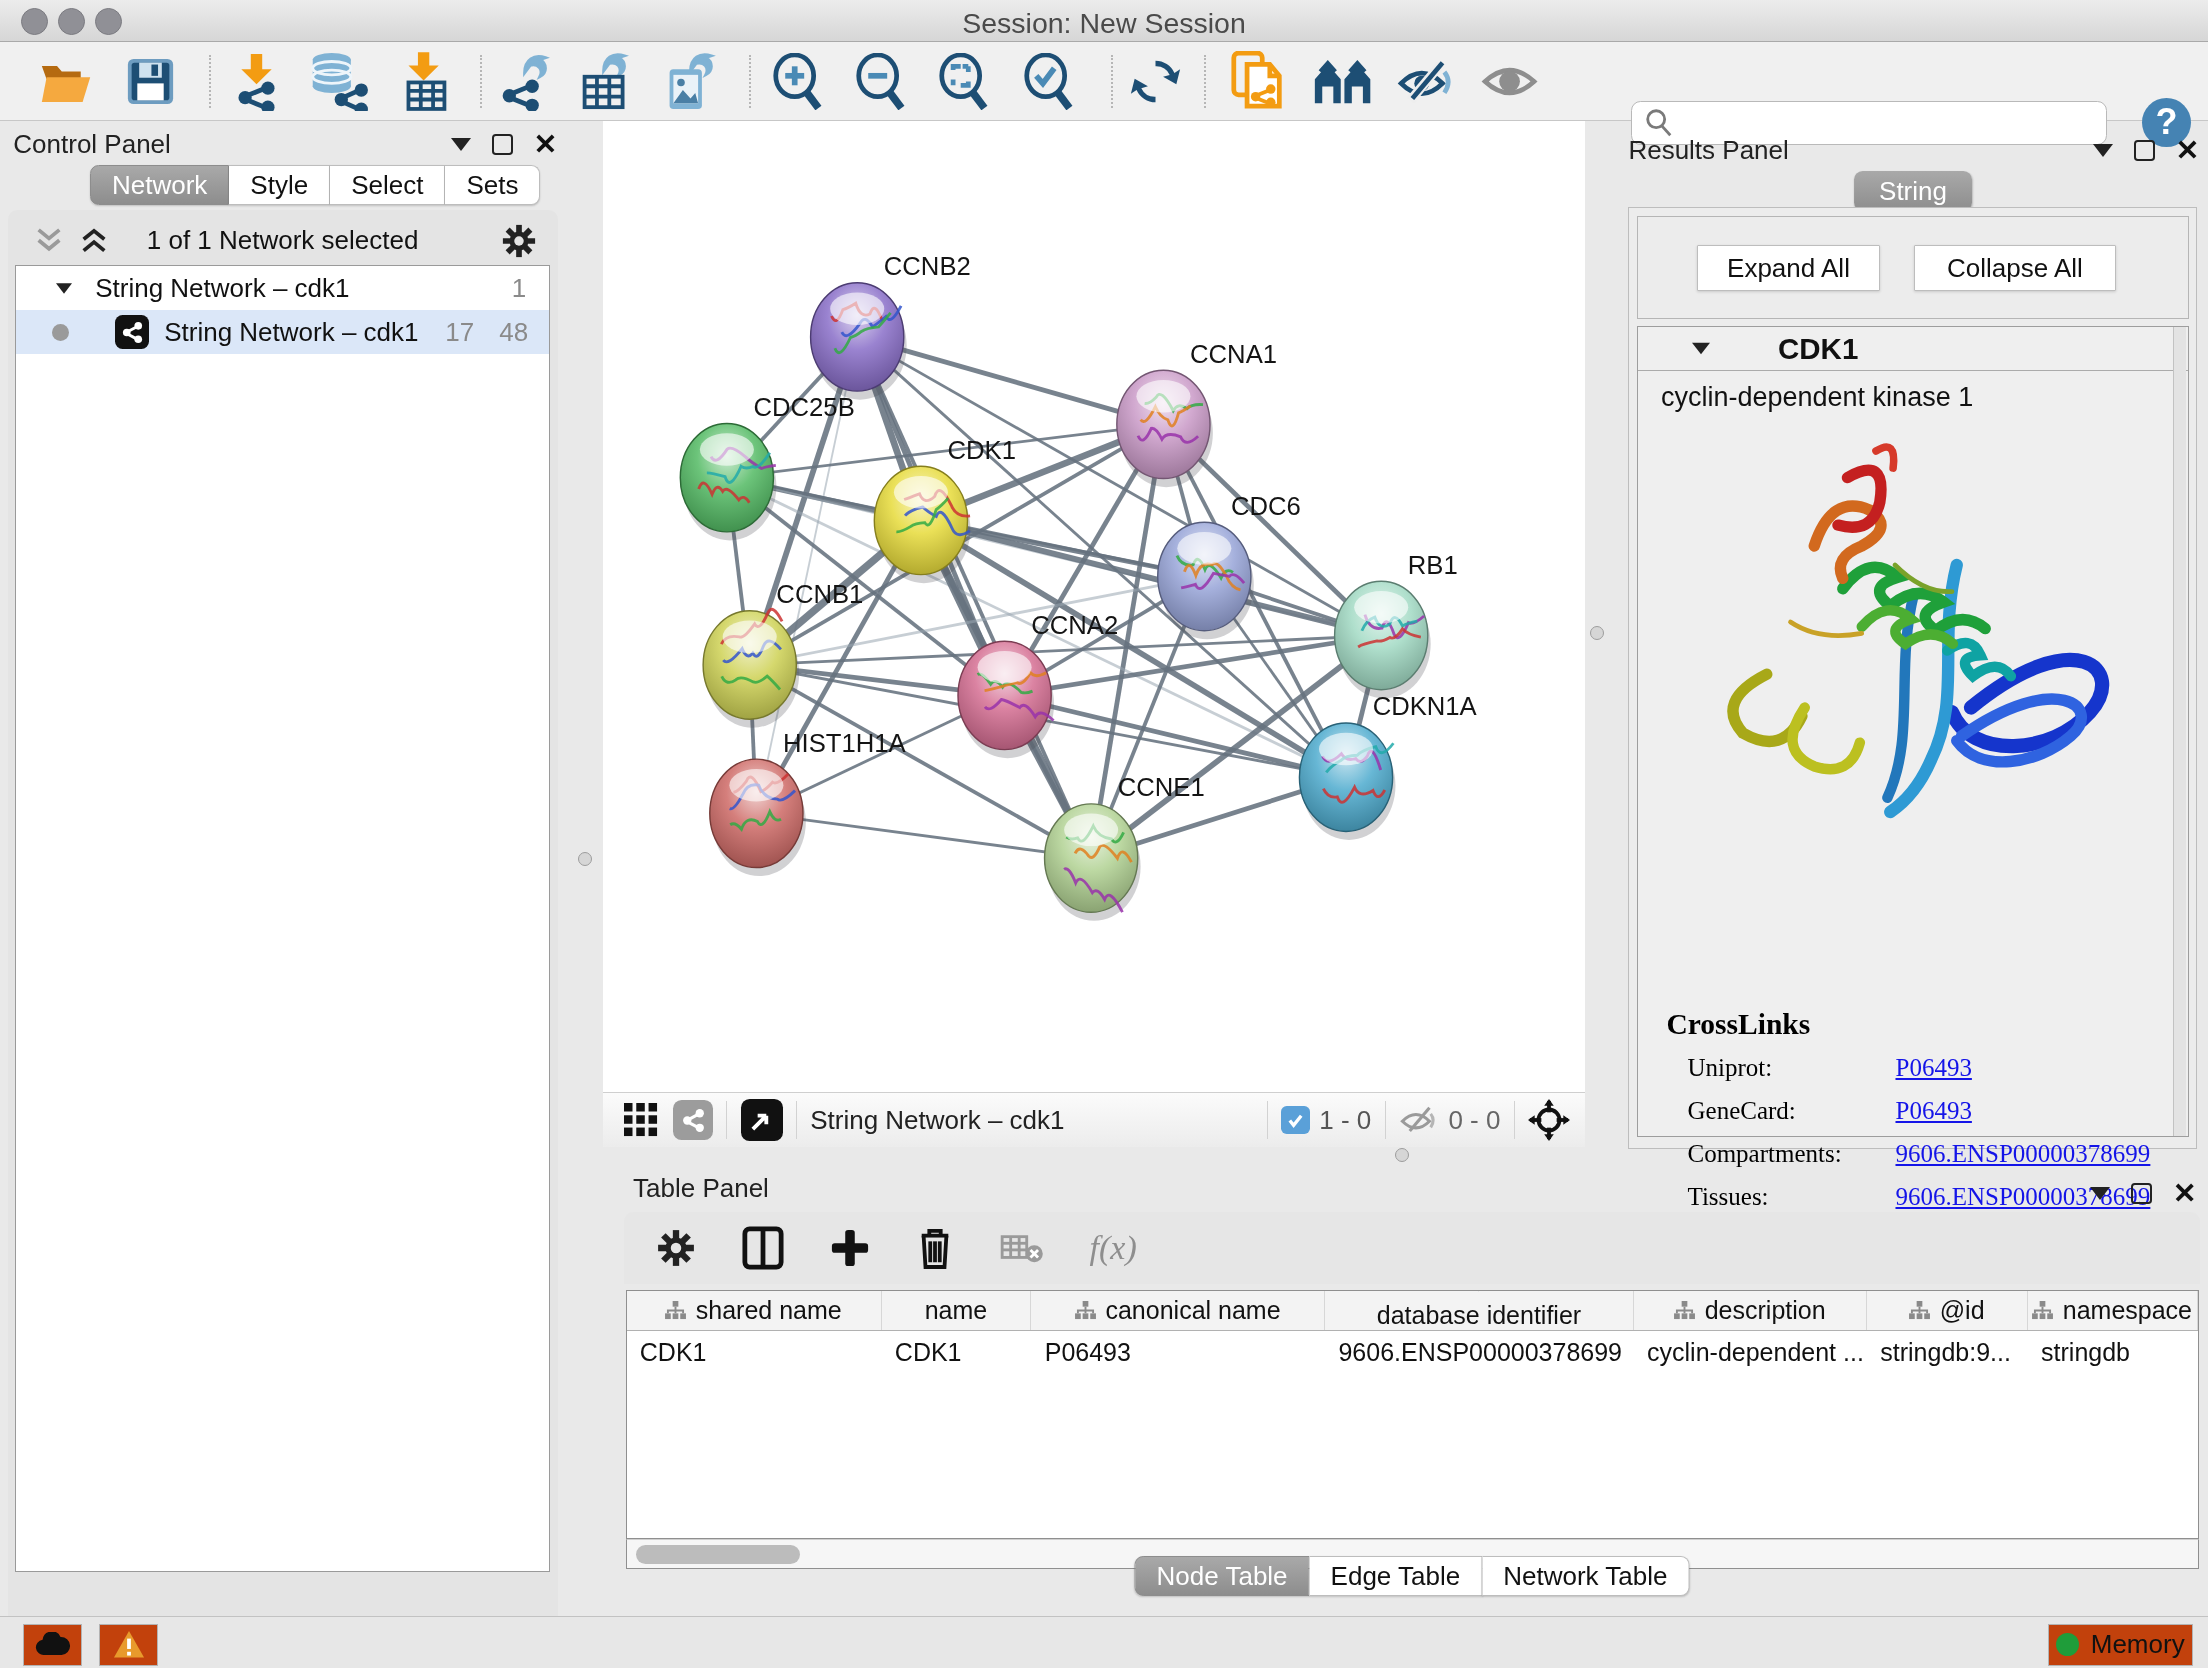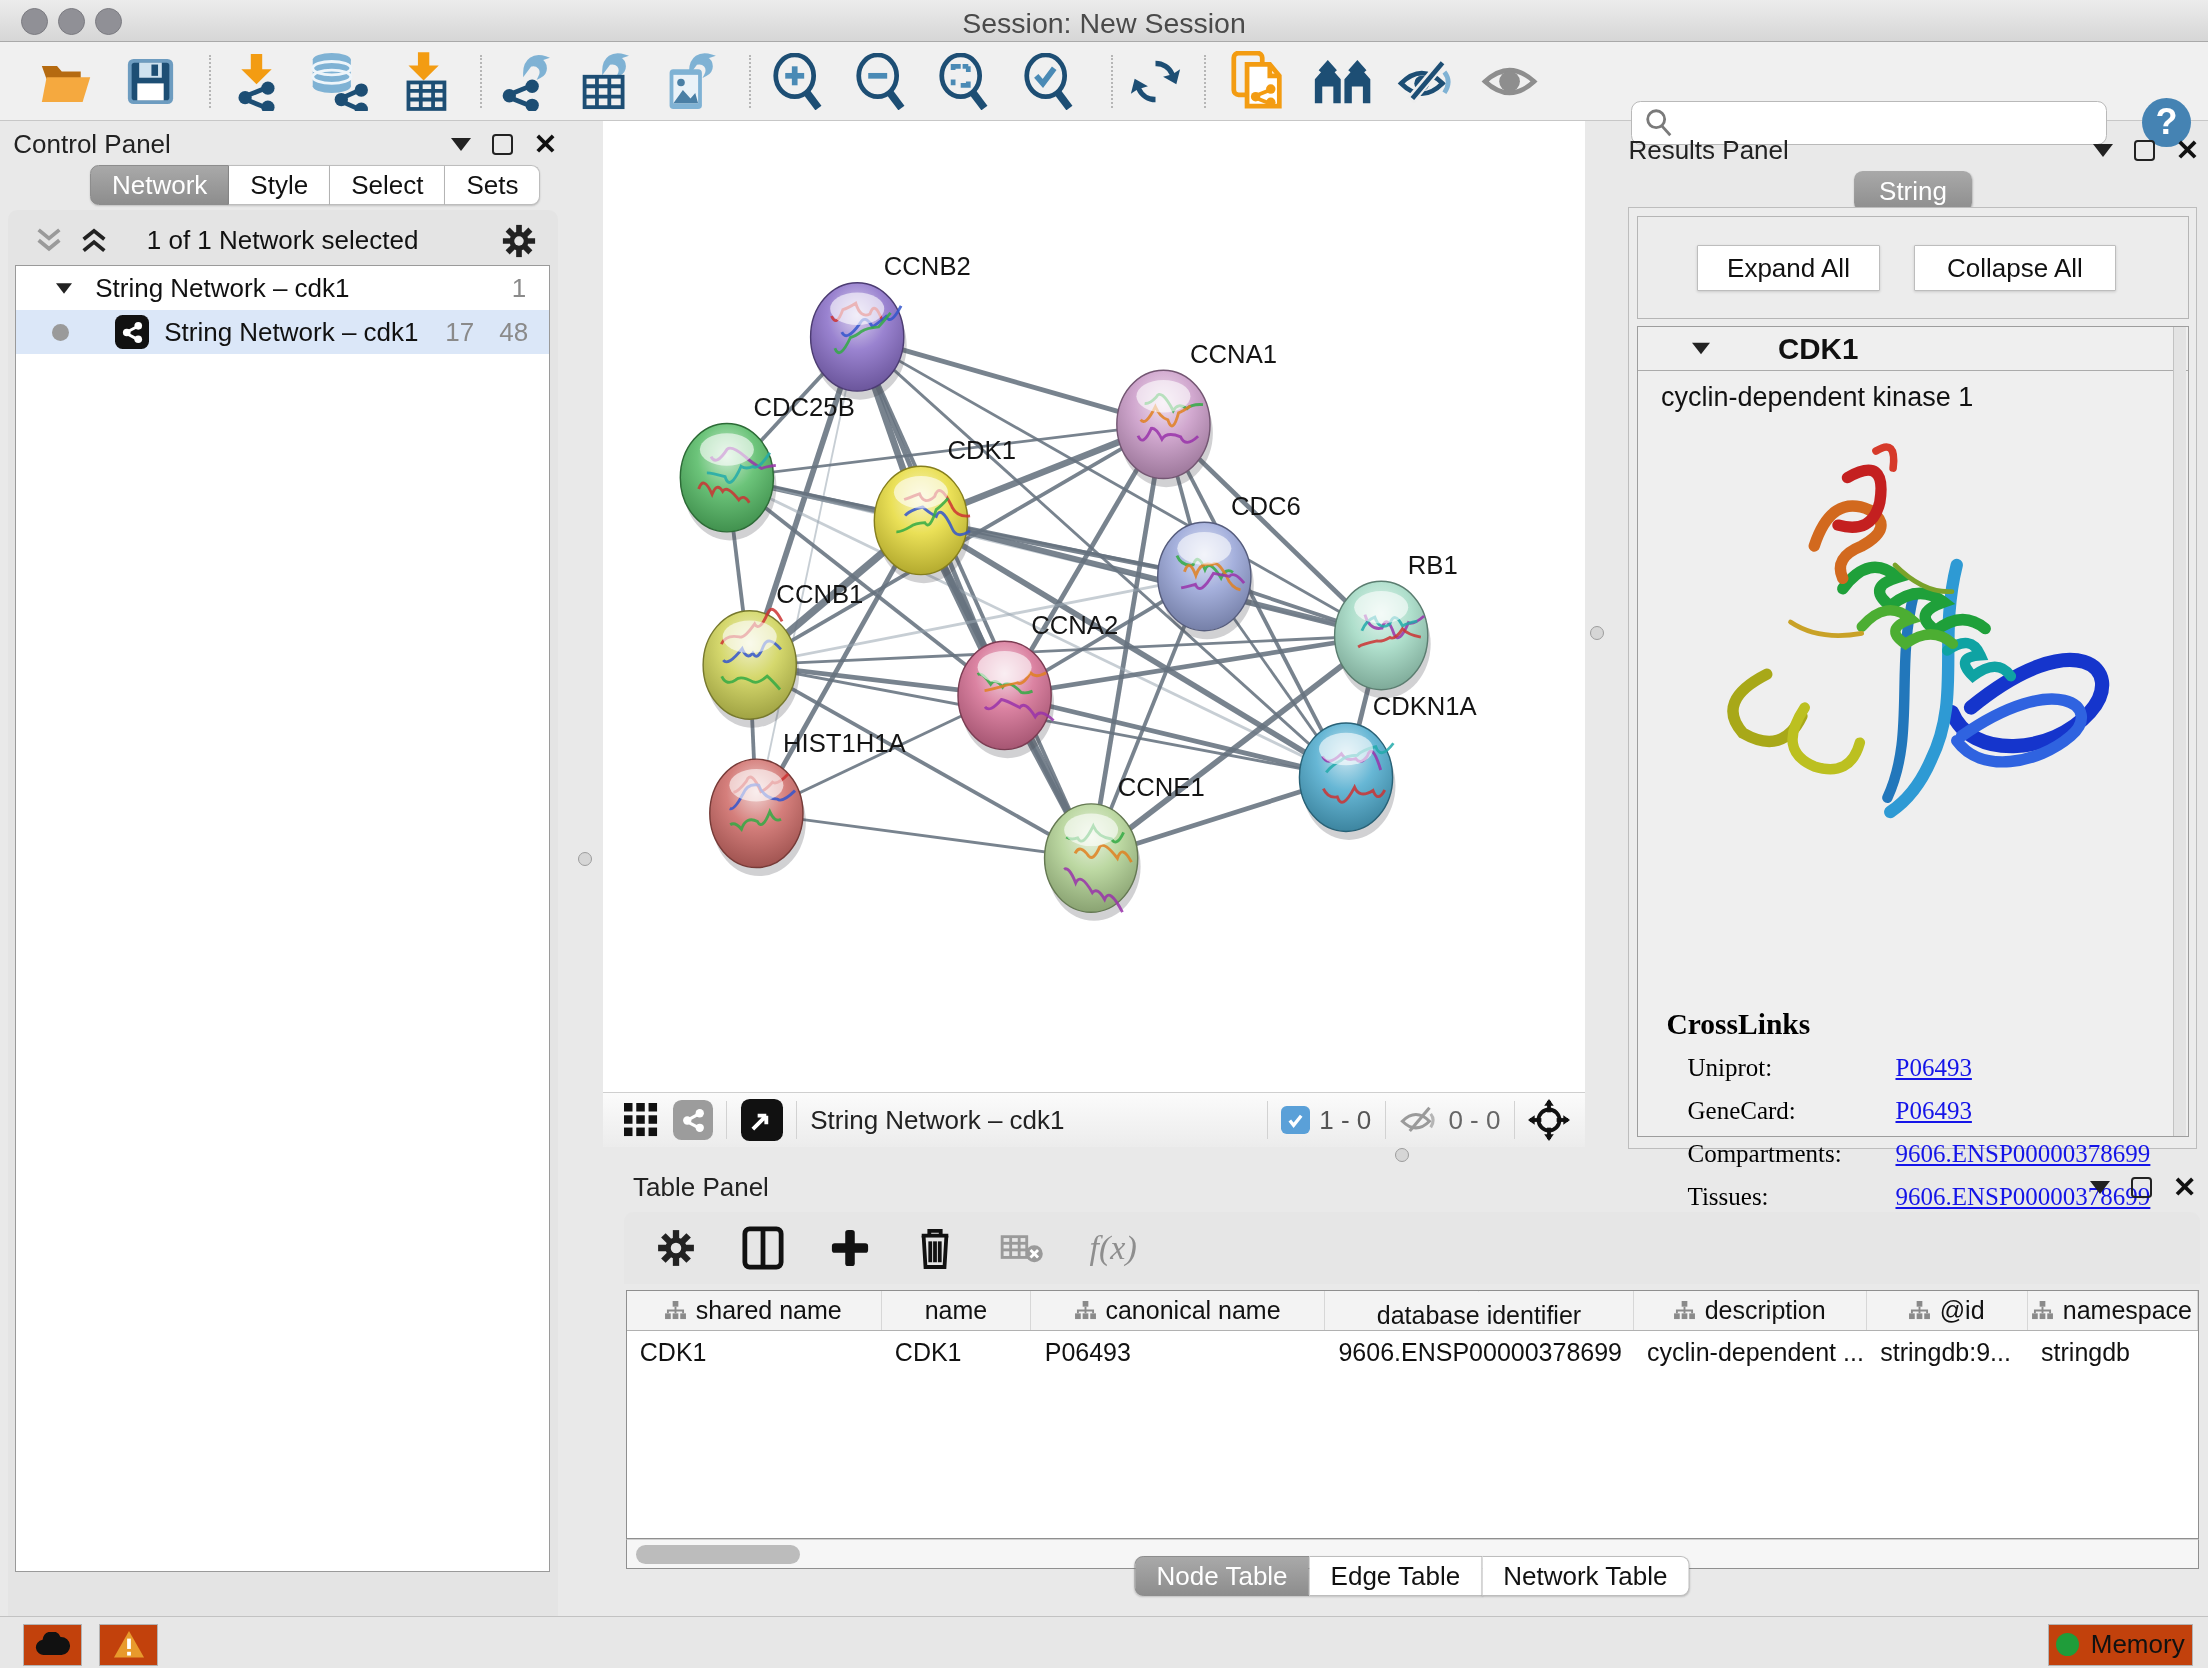--- a/index.html
+++ b/index.html
@@ -89,21 +89,21 @@
   #rp-desc { font-size:27px; color:#111; margin:11.4px 0 0 23px; }
   #crosslinks { position:absolute; left:28.5px; top:681px; font-family:"Liberation Serif",serif; }
   #crosslinks h3 { font-size:29.5px; color:#000; margin-bottom:13.3px; }
   .cl-row { display:flex; font-size:25px; margin-bottom:15px;gap:8px; }
   .cl-label { width:200px; color:#000; margin-left:21px; }
   .cl-link { color:#1414e8; text-decoration:underline; }
   #rp-scroll { position:absolute; right:1.9px; top:0; bottom:0; width:13.3px; background:#e3e3e3; border-left:1px solid #c2c2c2; }
 
   
   #table-panel { position:absolute; left:616px; top:1168px; width:1592px; height:441px; }
-  #tp-header { position:absolute; left:17px; top:3.8px; right:11.4px; height:32px; display:flex; align-items:center; }
+  #tp-header { position:absolute; left:17px; top:3.8px; right:11.4px; height:32px; display:flex; align-items:flex-end; }
   #tp-toolbar { position:absolute; left:7.6px; top:44px; right:7.6px; height:72px; background:#e6e6e6;
     border-radius:9.5px 9.5px 0 0; display:flex; align-items:center; gap:46px; padding-left:32px; }
   #fx-label { font-size:34px; color:#8e8e8e; font-family:"Liberation Serif",serif; font-style:italic; }
   #tp-table { position:absolute; left:9.5px; top:122px; right:9.5px; height:249px; background:#fff;
     border:1.9px solid #8f8f8f; overflow:hidden; }
   #tp-head-row { display:flex; height:40px; background:#f3f3f3; border-bottom:1.9px solid #b1b1b1; }
   .th { display:flex; align-items:center; justify-content:center; gap:9.5px; font-size:25px; color:#111;
     border-right:1.9px solid #d7d7d7; overflow:hidden; white-space:nowrap; }
   #tp-data-row { display:flex; height:42px; }
   .td { font-size:25px; color:#111; padding-left:13.3px; display:flex; align-items:center;

